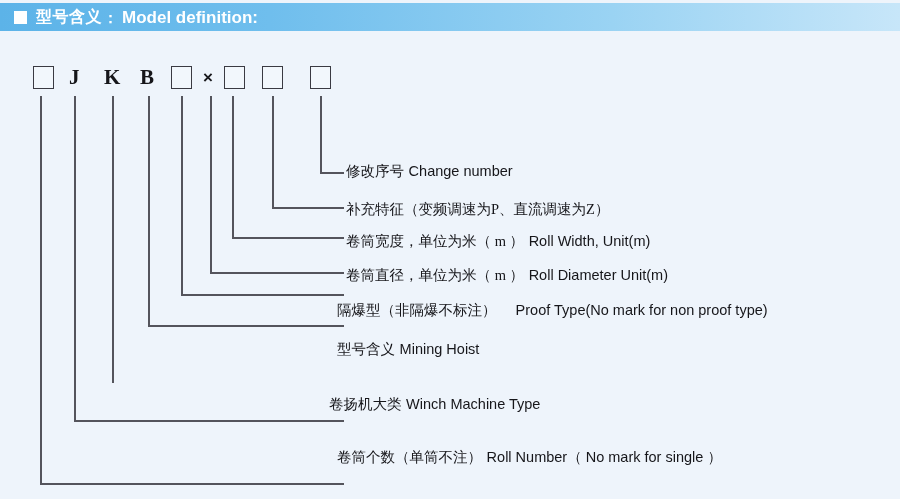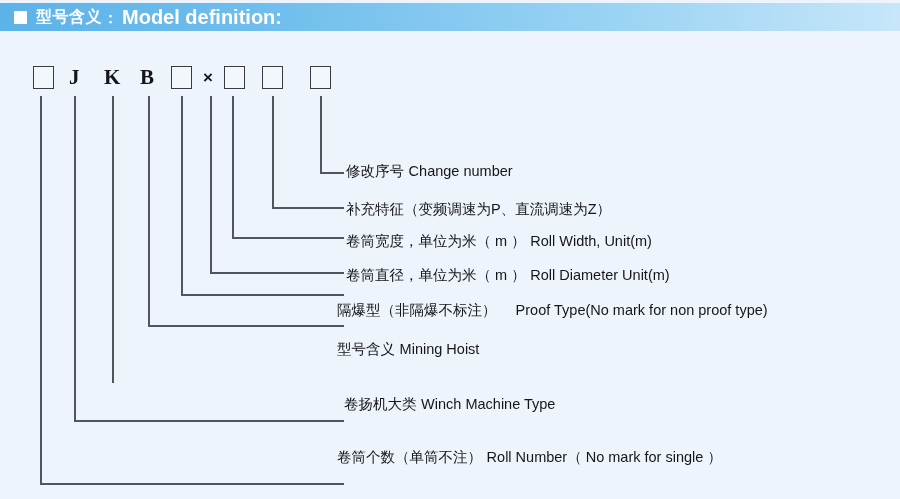--- a/index.html
+++ b/index.html
@@ -24,21 +24,21 @@
   }
   #header-zh{
     font-family:"DejaVu Sans",sans-serif;
     font-weight:bold;font-size:16px;color:#ffffff;letter-spacing:.5px;
     line-height:1;
   }
   #header-colon{
     font-weight:bold;font-size:15px;color:#ffffff;margin:0 4px 0 1px;line-height:1;
   }
   #header-en{
-    font-weight:bold;font-size:20px;color:#ffffff;line-height:1;
+    font-weight:bold;font-size:17px;color:#ffffff;line-height:1;
   }
   
   #code-row{position:absolute;left:0;top:66px;width:900px;height:30px;}
   .code-box{
     position:absolute;top:0;width:21px;height:23px;
     border:1.4px solid #3a3a42;background:#f2f7fc;box-sizing:border-box;
   }
   .code-letter{
     position:absolute;top:-1px;
     font-family:"Liberation Serif","DejaVu Serif",serif;
@@ -53,21 +53,21 @@
   #leaders{position:absolute;left:0;top:0;width:900px;height:499px;}
   .vline{position:absolute;width:1.6px;background:#54545c;}
   .hline{position:absolute;height:1.6px;background:#54545c;}
   
   .label{
     position:absolute;
     font-family:"DejaVu Sans",sans-serif;
     font-size:14.5px;color:#16161a;white-space:nowrap;line-height:19px;
   }
   .label .en{font-family:"Liberation Sans","DejaVu Sans",sans-serif;margin-top:15px;}
-  .label .zh{font-family:Liberation Sans, sans-serif;}
+  .label .zh{font-family:Liberation Serif, serif;}
   .label-sub{
     display:block;
     font-family:"Liberation Sans","DejaVu Sans",sans-serif;
     font-size:14.5px;line-height:19px;color:#16161a;
   }
 </style>
 </head>
 <body>
 
 <div id="header-bar">
@@ -109,15 +109,15 @@
     <div class="vline" style="left: 112px; top: 96px; height: 287px;"></div>
   </div>
 
 <div id="labels">
     <div class="label" style="left: 346px; top: 162px;"><span class="zh">修改序号</span><span>  </span><span class="en">Change number</span></div>
     <div class="label" style="left: 346px; top: 200px;"><span class="zh">补充特征（变频调速为P、直流调速为Z）</span></div>
     <div class="label" style="left: 346px; top: 232px;"><span class="zh">卷筒宽度，单位为米（ m ）</span><span>  </span><span class="en">Roll Width, Unit(m)</span></div>
     <div class="label" style="left: 346px; top: 266px;"><span class="zh">卷筒直径，单位为米（ m ）</span><span>  </span><span class="en">Roll Diameter Unit(m)</span></div>
     <div class="label" style="left: 337px; top: 301px; text-align: center;"><span class="zh">隔爆型（非隔爆不标注）</span><span>  </span><span class="en">　Proof Type(No mark for non proof type)</span></div>
     <div class="label" style="left: 337px; top: 340px;"><span class="zh">型号含义</span><span>  </span><span class="en">Mining Hoist</span></div>
-    <div class="label" style="left: 344px; top: 395px;"><span class="zh">卷扬机大类</span><span>  </span><span class="en">Winch Machine Type</span></div>
+    <div class="label" style="left: 329px; top: 395px;"><span class="zh">卷扬机大类</span><span>  </span><span class="en">Winch Machine Type</span></div>
     <div class="label" style="left: 337px; top: 448px;"><span class="zh">卷筒个数（单筒不注）</span><span>  </span><span class="en">Roll Number（ No mark for single ）</span></div>
   </div>
 
 </body></html>

